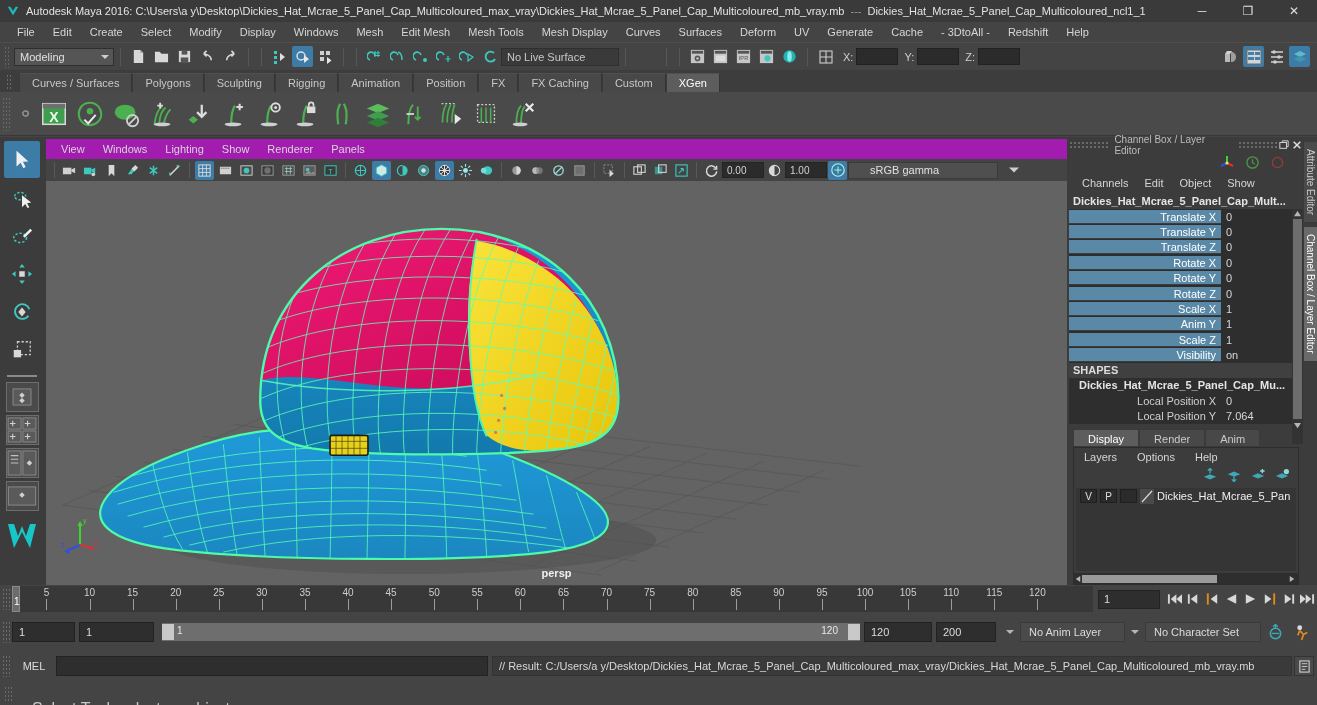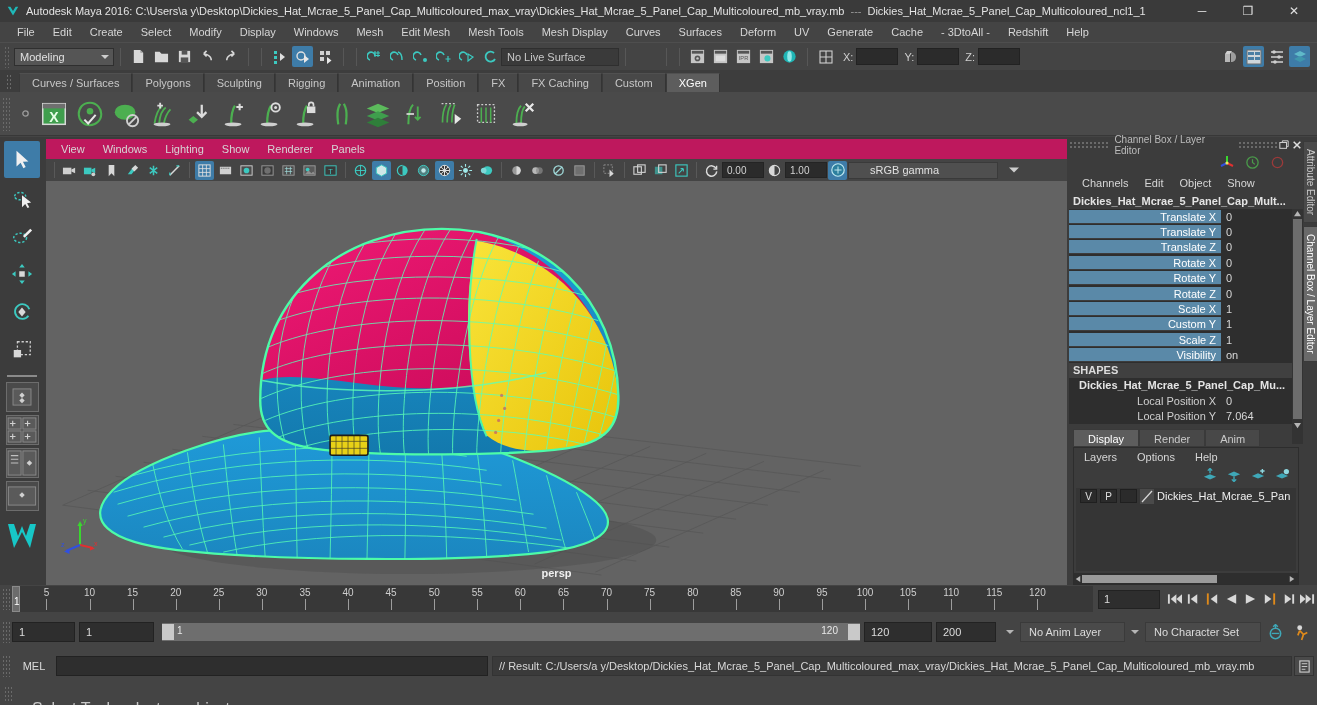--- a/index.html
+++ b/index.html
@@ -60,21 +60,21 @@
   .main { position:absolute; top:137px; left:0; width:1317px; height:448px; display:flex; }
   .toolbox { width:44px; background:#3c3c3c; display:flex; flex-direction:column; align-items:center; padding-top:4px; }
   .tool-item { width:36px; height:37px; margin-bottom:1px; display:flex; align-items:center; justify-content:center; border-radius:2px;}
   .tool-item.sel { background:#3e7ca8; }
   .tool-sep { width:30px; height:2px; background:#8a8a8a; margin:6px 0 5px 0; }
   .tool-box2 { width:33px; height:30px; margin-bottom:3px; border:1px solid #6d6d6d; background:#4a4a4a;
       display:flex; align-items:center; justify-content:center; }
 
   
   .vp-wrap { flex:1; display:flex; flex-direction:column; background:#3c3c3c; padding:2px 2px 0 2px;}
-  .vp-menubar { height:20px; display:flex; background:#be185d; padding-left:6px; }
+  .vp-menubar { height:20px; display:flex; background:#a21caf; padding-left:6px; }
   .vp-menu { padding:0 9px; height:20px; line-height:20px; font-size:11px; color:#d6d6d6; }
   .vp-toolbar { height:22px; display:flex; align-items:center; background:#444; padding-left:4px; }
   .vb { width:19px; height:19px; margin:0 1px; display:flex; align-items:center; justify-content:center; border-radius:2px;}
   .vb.on { background:#3e7ca8; }
   .vsep { width:1px; height:16px; background:#595959; margin:0 4px; }
   .numfield { width:42px; height:16px; background:#2b2b2b; border:1px solid #242424; color:#d2d2d2;
      font-size:10px; display:flex; align-items:center; padding-left:4px; }
   .gammafield { width:150px; height:17px; background:#4f4f4f; border:1px solid #3a3a3a; color:#e0e0e0;
      font-size:11px; display:flex; align-items:center; padding-left:21px; position:relative; }
   .gammafield .arr2 { position:absolute; right:-22px; top:50%; transform:translateY(-50%);
@@ -1033,21 +1033,21 @@
               </div>
               <div class="cb-row">
                 <div class="cb-attr">Rotate Z</div>
                 <div class="cb-val">0</div>
               </div>
               <div class="cb-row">
                 <div class="cb-attr">Scale X</div>
                 <div class="cb-val">1</div>
               </div>
               <div class="cb-row">
-                <div class="cb-attr">Custom Y</div>
+                <div class="cb-attr">Anim Y</div>
                 <div class="cb-val">1</div>
               </div>
               <div class="cb-row">
                 <div class="cb-attr">Scale Z</div>
                 <div class="cb-val">1</div>
               </div>
               <div class="cb-row">
                 <div class="cb-attr">Visibility</div>
                 <div class="cb-val">on</div>
               </div>

